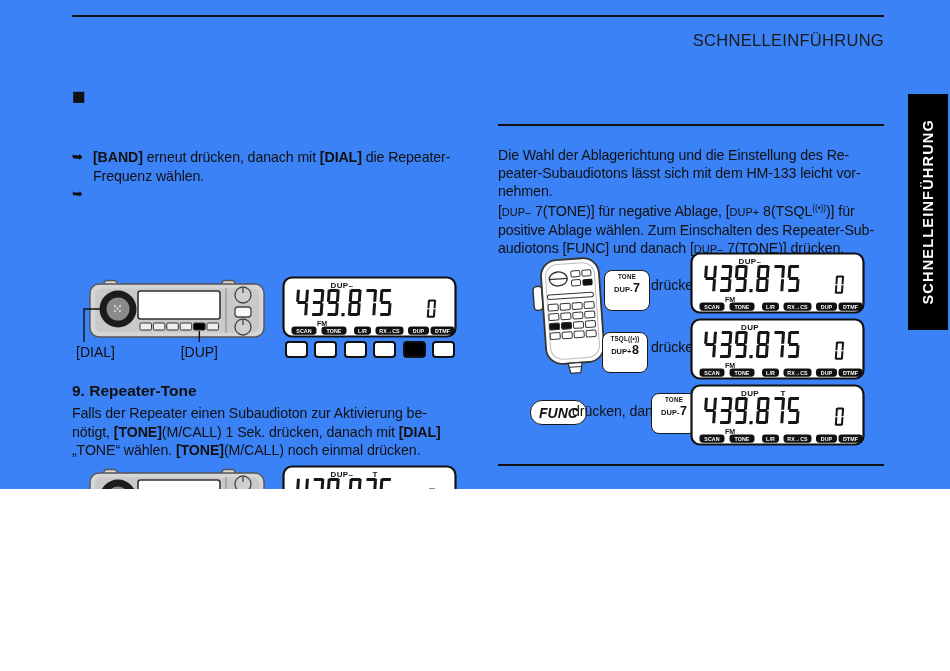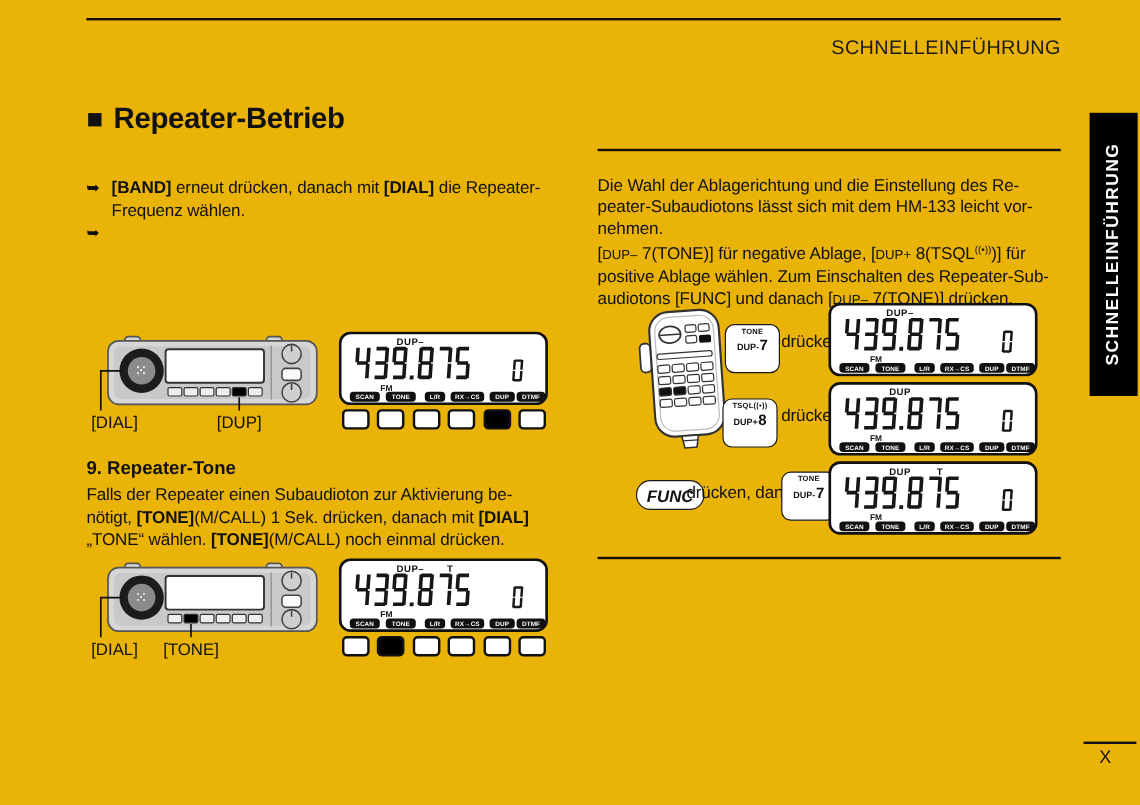--- a/index.html
+++ b/index.html
@@ -1,16 +1,16 @@
 <!DOCTYPE html>
 <html><head>
 <meta charset="utf-8">
 <style>
   html,body{margin:0;padding:0;background:#fff;}
-  .page{position:relative;width:950px;height:671px;background:#eab308;overflow:hidden;
+  .page{position:relative;width:950px;height:489px;background:#3b82f6;overflow:hidden;
         font-family:"Liberation Sans",sans-serif;color:#111;}
   .abs{position:absolute;}
   .rule{position:absolute;background:#111;}
   .header-txt{position:absolute;font-size:16.5px;letter-spacing:.3px;color:#1a1a1a;}
   .side-tab{position:absolute;background:#000;display:flex;align-items:center;justify-content:center;}
   .side-tab span{writing-mode:vertical-rl;transform:rotate(180deg);color:#fff;font-weight:bold;
         font-size:14.5px;letter-spacing:1.2px;white-space:nowrap;}
   .title{position:absolute;font-size:24.5px;font-weight:bold;letter-spacing:-.3px;display:flex;align-items:center;gap:9px;}
   .title .sq{font-size:23px;line-height:1;transform:translateY(-1px);}
   .h2{position:absolute;font-size:15.5px;font-weight:bold;}
@@ -40,21 +40,20 @@
 <div class="page">
 
   <div class="rule" style="left:72px;top:15px;width:812px;height:2px;"></div>
   <div class="header-txt" style="right:66px;top:31px;">SCHNELLEINFÜHRUNG</div>
   <div class="side-tab" style="left:908px;top:94px;width:40px;height:236px;">
     <span>SCHNELLEINFÜHRUNG</span>
   </div>
 
   <div class="title" style="left:72px;top:86px;">
     <span class="sq">■</span>
-    <span>Repeater-Betrieb</span>
   </div>
 
 
   <div class="body-txt" style="left:72px;top:148px;width:398px;">
     <div class="bullet">
       <span class="mk">➥</span>
     </div>
     <div class="bullet">
       <span class="mk">➥</span>
       <span><span style="font-weight: bold;">[BAND]</span><span> erneut drücken, danach mit </span><span style="font-weight: bold;">[DIAL]</span><span> die Repeater-</span><br><span>Frequenz wählen.</span></span>

